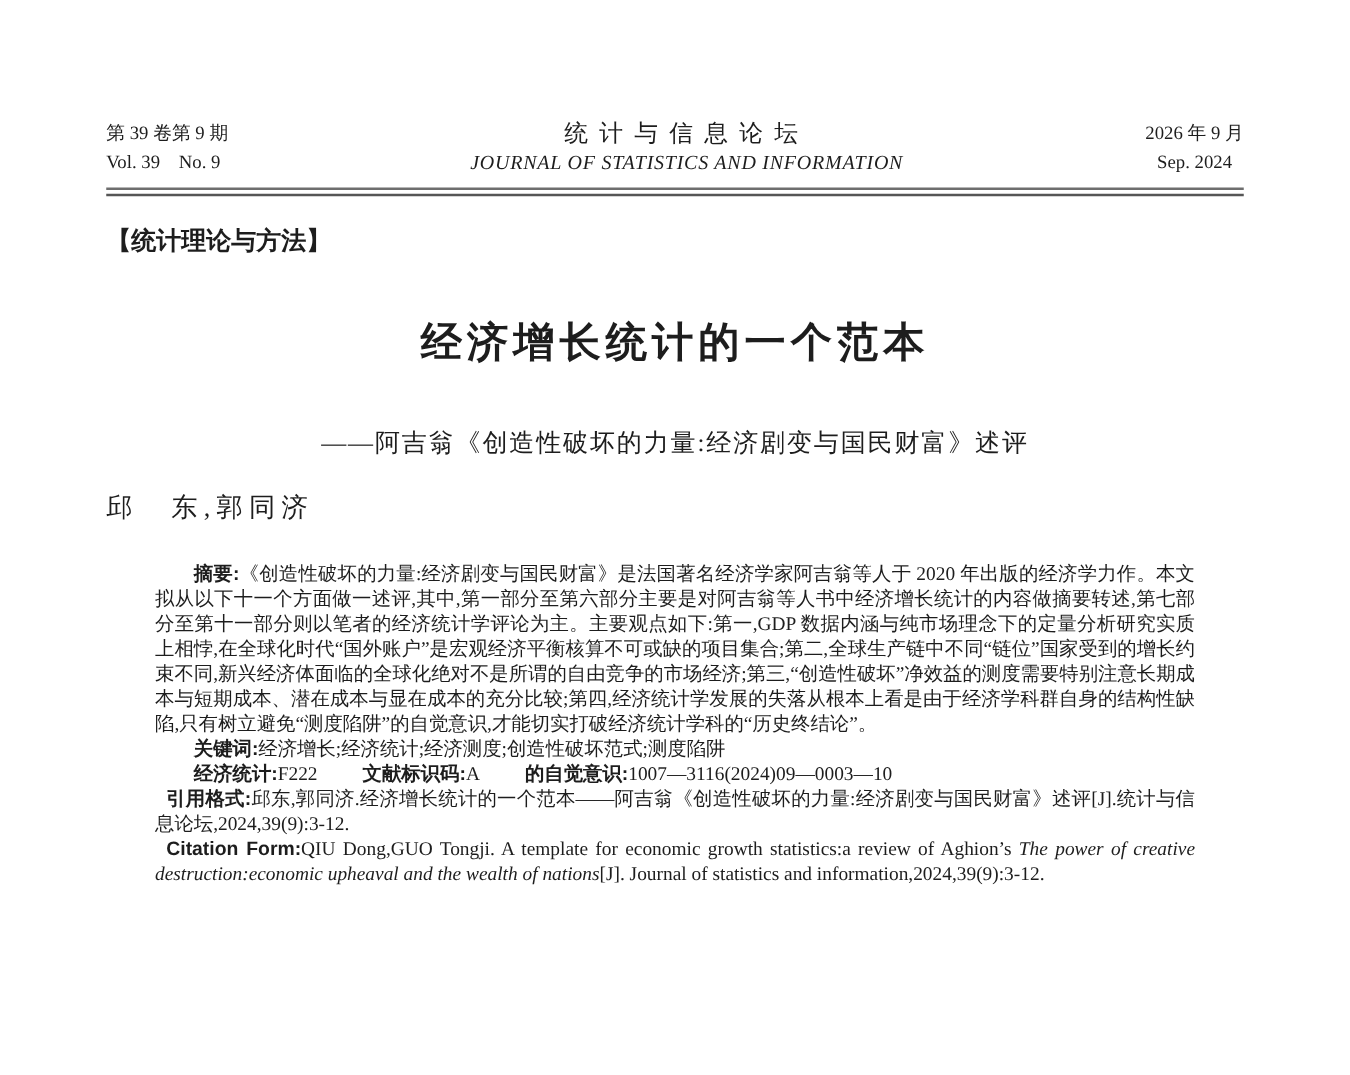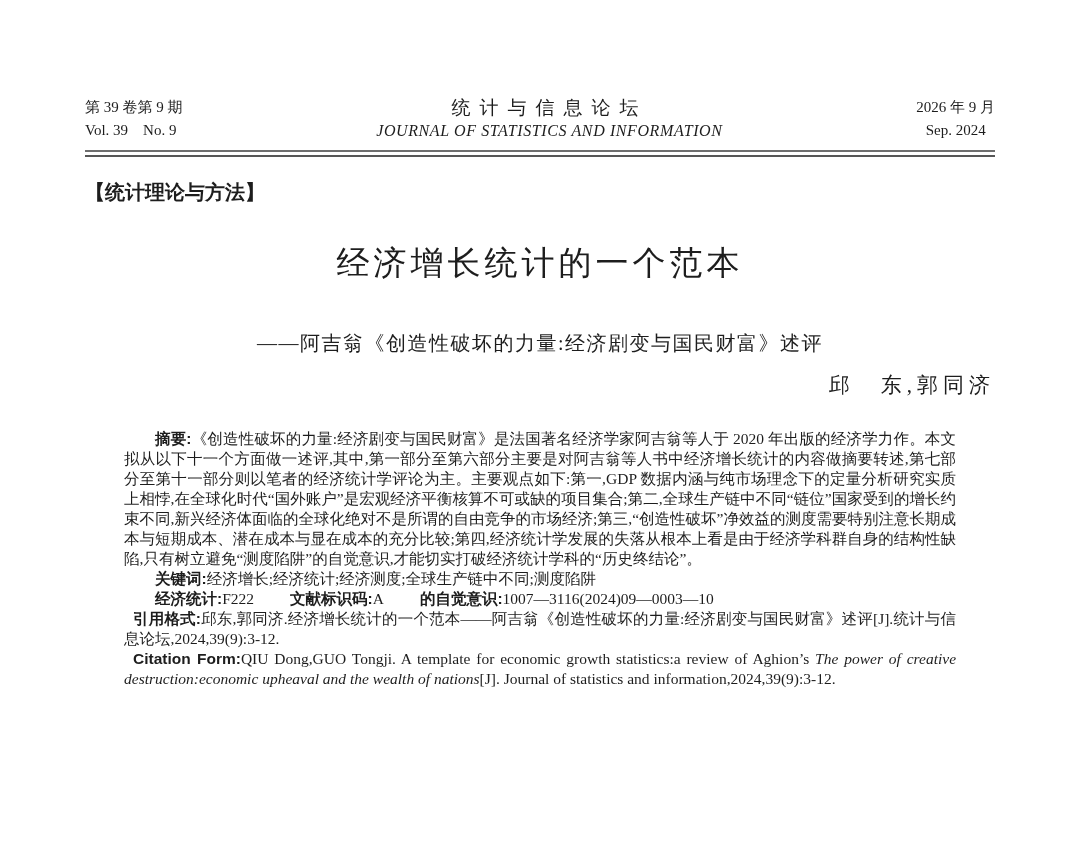--- a/index.html
+++ b/index.html
@@ -26,30 +26,30 @@
     border-bottom:2px solid #565656;
   }
 
   .section-tag {
     margin-top:22px;
     font-family:"Liberation Sans","DejaVu Sans",sans-serif;
     font-weight:700; font-size:20px;
   }
 
   .article-title {
-    margin-top:35px; text-align:center;
+    margin-top:46px; text-align:center;
     font-family:"Liberation Sans","DejaVu Sans",sans-serif;
-    font-weight:400; font-size:33px; letter-spacing:4px;
+    font-weight:700; font-size:33px; letter-spacing:4px;
   }
   .article-subtitle {
     margin-top:44px; text-align:center;
     font-size:20px; letter-spacing:1.5px;
   }
   .article-authors {
-    margin-top:14px; text-align:right;
+    margin-top:24px; text-align:left;
     font-size:21px; letter-spacing:5px;
   }
   .article-affiliation {
     margin-top:9px; text-align:center;
     font-size:15px; letter-spacing:1px;
   }
 
   .front-matter {
     width:832px; margin:30px auto 0 auto;
     font-size:15.5px; line-height:20px;
@@ -93,21 +93,21 @@
 
   <div class="article-subtitle">——阿吉翁《创造性破坏的力量:经济剧变与国民财富》述评</div>
 
   <div class="article-authors">邱　东,郭同济</div>
 
 
   <div class="front-matter">
 
     <p class="indent2"><span class="lbl">摘要:</span><span>《创造性破坏的力量:经济剧变与国民财富》是法国著名经济学家阿吉翁等人于 2020 年出版的经济学力作。本文拟从以下十一个方面做一述评,其中,第一部分至第六部分主要是对阿吉翁等人书中经济增长统计的内容做摘要转述,第七部分至第十一部分则以笔者的经济统计学评论为主。主要观点如下:第一,GDP 数据内涵与纯市场理念下的定量分析研究实质上相悖,在全球化时代“国外账户”是宏观经济平衡核算不可或缺的项目集合;第二,全球生产链中不同“链位”国家受到的增长约束不同,新兴经济体面临的全球化绝对不是所谓的自由竞争的市场经济;第三,“创造性破坏”净效益的测度需要特别注意长期成本与短期成本、潜在成本与显在成本的充分比较;第四,经济统计学发展的失落从根本上看是由于经济学科群自身的结构性缺陷,只有树立避免“测度陷阱”的自觉意识,才能切实打破经济统计学科的“历史终结论”。</span></p>
 
-    <p class="indent2"><span class="lbl">关键词:</span><span>经济增长;经济统计;经济测度;全球生产链中不同;测度陷阱</span></p>
+    <p class="indent2"><span class="lbl">关键词:</span><span>经济增长;经济统计;经济测度;创造性破坏范式;测度陷阱</span></p>
 
     <p class="indent2 meta-line"><span class="lbl">经济统计:</span><span>F222</span><span class="pair-gap"></span><span class="lbl">文献标识码:</span><span>A</span><span class="pair-gap"></span><span class="lbl">的自觉意识:</span><span>1007—3116(2024)09—0003—10</span></p>
 
     <p class="indent-s"><span class="lbl">引用格式:</span><span>邱东,郭同济.经济增长统计的一个范本——阿吉翁《创造性破坏的力量:经济剧变与国民财富》述评[J].统计与信息论坛,2024,39(9):3-12.</span></p>
 
     <p class="indent-s"><span class="lbl">Citation Form:</span><span>QIU Dong,GUO Tongji. A template for economic growth statistics:a review of Aghion’s </span><span class="it">The power of creative destruction:economic upheaval and the wealth of nations</span><span>[J]. Journal of statistics and information,2024,39(9):3-12.</span></p>
 
   </div>
 
 </div>

